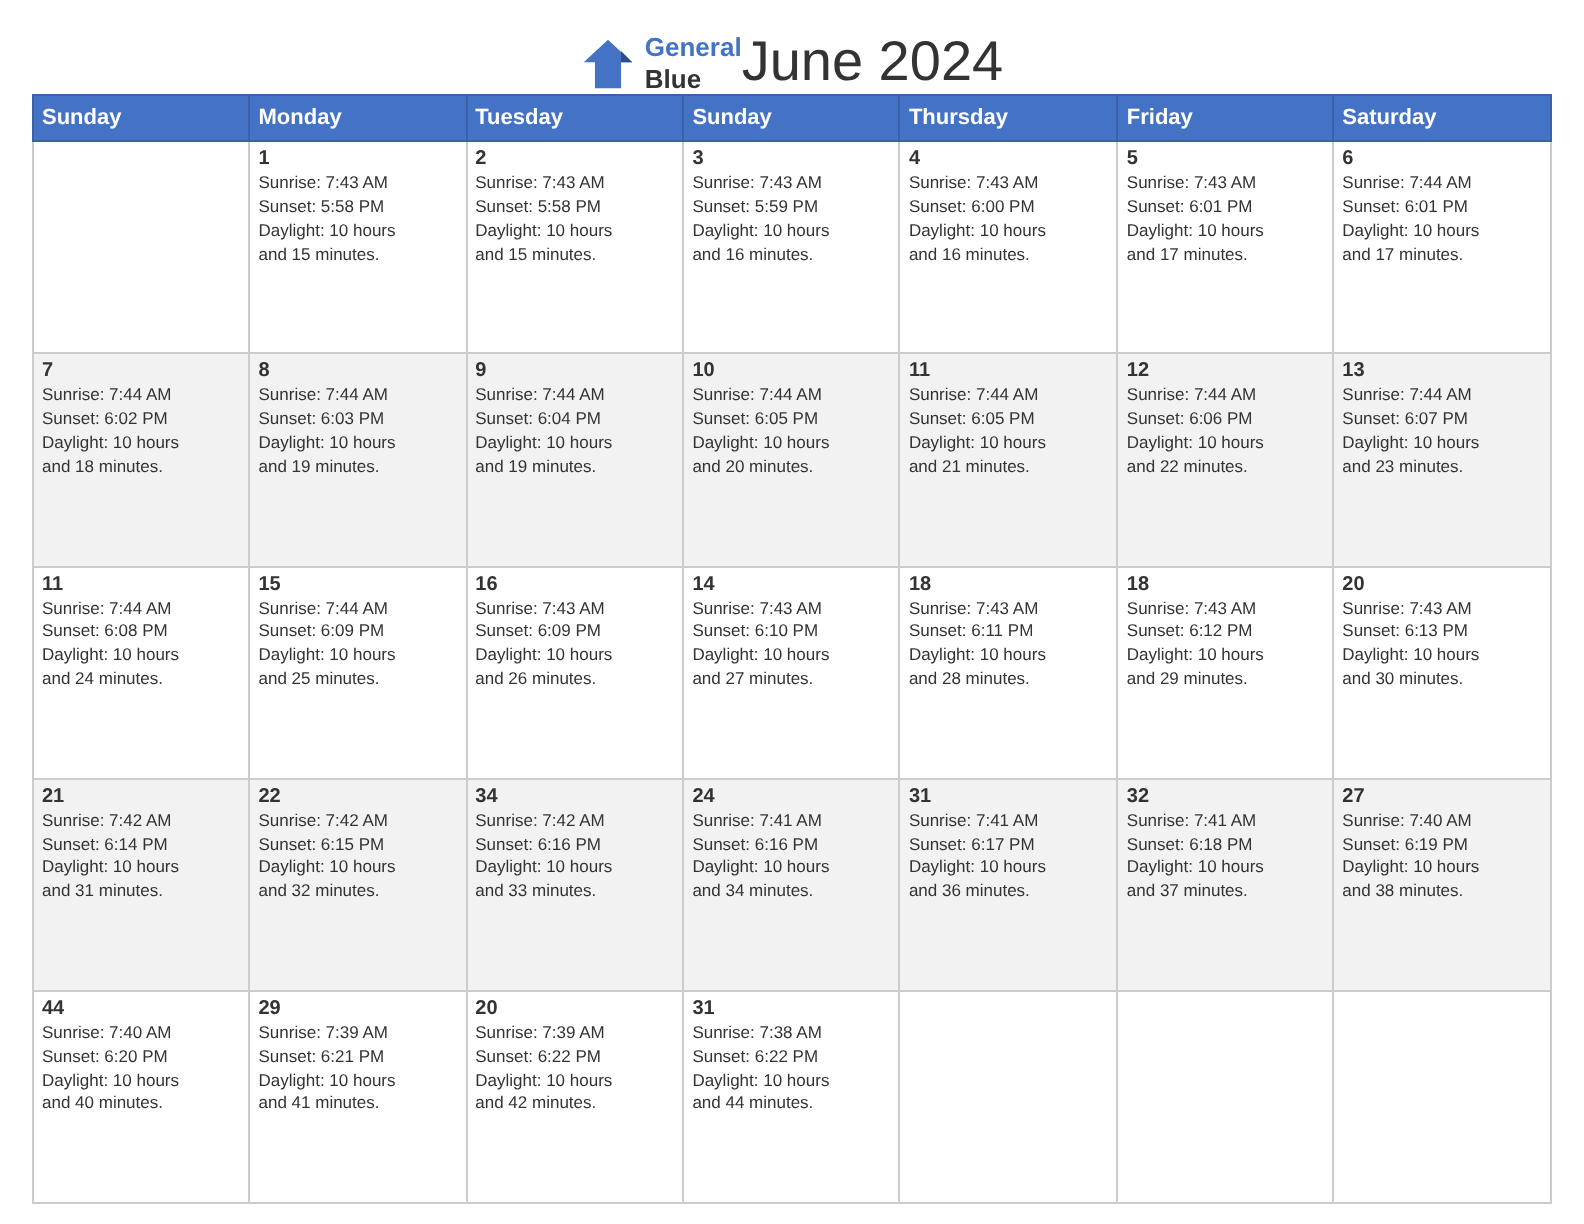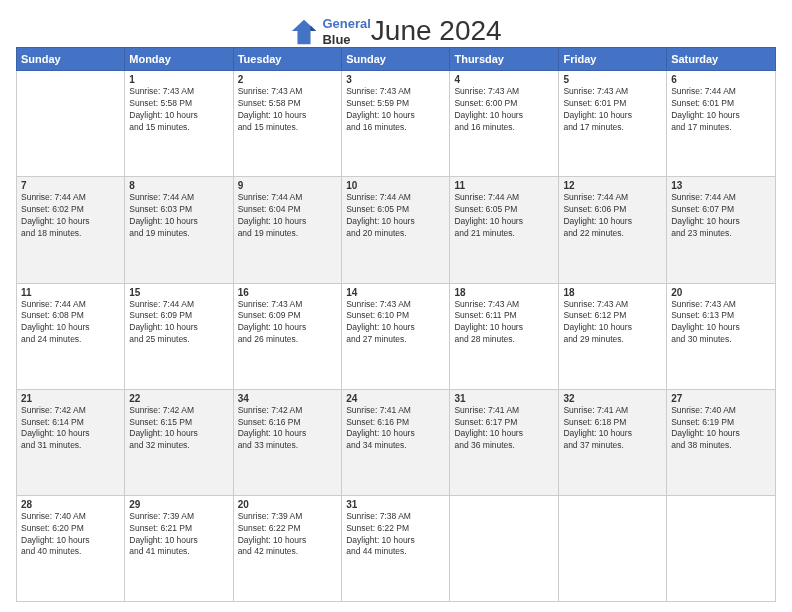--- a/index.html
+++ b/index.html
@@ -323,21 +323,21 @@
           <td>
             <span class="day-number">27</span>
             <div class="day-info" style="white-space: pre-wrap;">Sunrise: 7:40 AM
 Sunset: 6:19 PM
 Daylight: 10 hours
 and 38 minutes.</div>
           </td>
         </tr>
         <tr>
           <td>
-            <span class="day-number">28</span>
+            <span class="day-number">44</span>
             <div class="day-info" style="white-space: pre-wrap;">Sunrise: 7:40 AM
 Sunset: 6:20 PM
 Daylight: 10 hours
 and 40 minutes.</div>
           </td>
           <td>
             <span class="day-number">29</span>
             <div class="day-info" style="white-space: pre-wrap;">Sunrise: 7:39 AM
 Sunset: 6:21 PM
 Daylight: 10 hours

